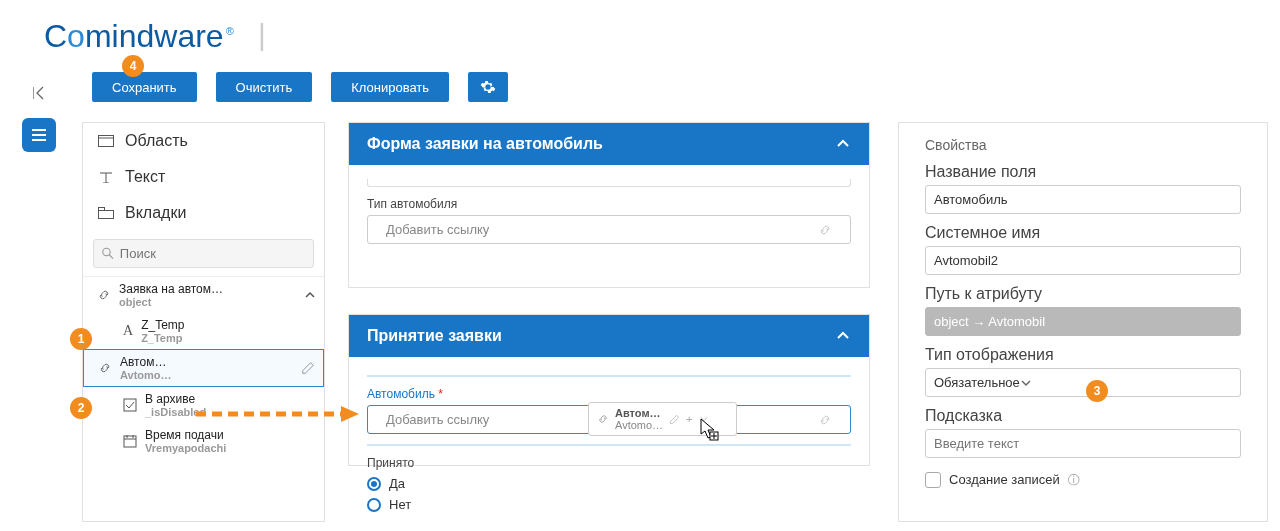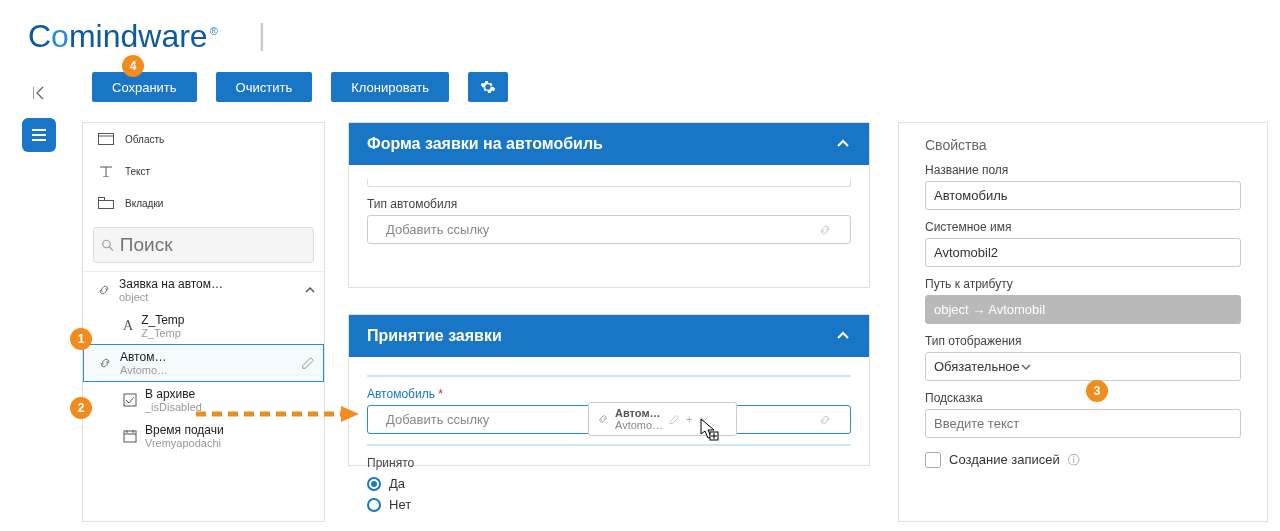--- a/index.html
+++ b/index.html
@@ -1,54 +1,54 @@
 <!DOCTYPE html>
 <html><head>
 <meta charset="utf-8">
 <style>
 *{box-sizing:border-box;margin:0;padding:0;font-family:"Segoe UI",Arial,sans-serif}
 body{background:#fff;width:1280px;height:531px;overflow:hidden;position:relative}
-.logo{position:absolute;top:18px;left:28px;font-size:32px;font-weight:300;color:#0b5aa2}
+.logo{position:absolute;top:18px;left:44px;font-size:32px;font-weight:300;color:#0b5aa2}
 .logo b{color:#2a8bd6;font-weight:400}
 .logo sup{font-size:11px;color:#2a8bd6;vertical-align:super;margin-left:2px}
 .logo-div{position:absolute;top:18px;left:258px;color:#ccc;font-size:30px;font-weight:100}
 .collapse-ic{position:absolute;top:86px;left:33px;color:#666;cursor:pointer}
 .hamburger{position:absolute;top:118px;left:22px;width:34px;height:34px;background:#1976c6;border-radius:6px;display:flex;align-items:center;justify-content:center;cursor:pointer}
 .hamburger svg{width:18px;height:18px;fill:#fff}
 .toolbar{position:absolute;top:72px;left:92px;display:flex;gap:19px}
 .btn{background:#1976c6;color:#fff;border:none;padding:7px 20px;font-size:13px;border-radius:2px;cursor:pointer}
 .btn.icon{padding:7px 12px}
 .panel{position:absolute;background:#fff;border:1px solid #e0e0e0}
 .left{top:122px;left:82px;width:243px;height:400px}
-.li{display:flex;align-items:center;gap:10px;padding:9px 14px;font-size:10px;color:#333;cursor:pointer}
+.li{display:flex;align-items:center;gap:10px;padding:9px 14px;font-size:16px;color:#333;cursor:pointer}
 .li .ic{width:18px;height:14px;display:inline-flex;align-items:center;justify-content:center;color:#555}
 .left-search{margin:8px 10px;padding:6px 8px;border:1px solid #ddd;background:#f5f5f5;border-radius:3px;display:flex;align-items:center;gap:6px;color:#888}
-.left-search input{border:none;background:transparent;outline:none;font-size:19px;width:100%}
+.left-search input{border:none;background:transparent;outline:none;font-size:13px;width:100%}
 .tree{margin:4px 0 0 0;max-height:180px;overflow-y:auto;border-top:1px solid #eee}
 .tree .trow{display:flex;align-items:center;gap:8px;padding:5px 8px 5px 14px;font-size:12px;position:relative}
 .tree .trow .lbl{font-weight:400;color:#222}
-.tree .trow .sub{font-weight:400;color:#999;font-size:11px}
+.tree .trow .sub{font-weight:700;color:#999;font-size:11px}
 .tree .trow.selected{border:1px solid #2a8bd6;background:#f4faff}
 .tree .child{padding-left:40px}
 .num-badge{position:absolute;width:22px;height:22px;border-radius:50%;background:#f28c1e;color:#fff;font-size:12px;font-weight:700;display:flex;align-items:center;justify-content:center;z-index:50}
 .mid{top:122px;left:348px;width:522px;height:166px;padding:0}
 .mid2{top:314px;left:348px;width:522px;height:152px}
 .cardhead{background:#1976c6;color:#fff;padding:12px 18px;font-size:16px;font-weight:600;display:flex;justify-content:space-between;align-items:center}
 .cardbody{padding:14px 18px}
 .fldlabel{font-size:12px;color:#444;margin-bottom:4px}
 .fldlabel .req{color:#d22}
 .fldlabel.link{color:#1976c6}
 .input-wrap{border:1px solid #ccc;border-radius:3px;padding:6px 18px;display:flex;align-items:center;justify-content:space-between;color:#888;font-size:13px}
 .input-wrap.blue{border:1px solid #2a8bd6}
 .radio-row{display:flex;align-items:center;gap:8px;margin-top:6px;font-size:13px;color:#333}
 .radio{width:14px;height:14px;border:2px solid #1976c6;border-radius:50%;display:inline-flex;align-items:center;justify-content:center}
 .radio.on::after{content:"";width:6px;height:6px;background:#1976c6;border-radius:50%}
 .right{top:122px;left:898px;width:370px;height:400px;padding:14px 26px}
 .right h4{font-size:14px;color:#666;font-weight:400;margin-bottom:10px}
-.rlabel{font-size:12px;color:#444;margin-top:10px;margin-bottom:4px}
+.rlabel{font-size:16px;color:#444;margin-top:10px;margin-bottom:4px}
 .rinput{width:100%;border:1px solid #ccc;border-radius:3px;padding:6px 8px;font-size:13px;color:#333}
 .rinput.readonly{background:#b9b9b9;color:#fff;border-color:#b9b9b9}
 .rselect{width:100%;border:1px solid #ccc;border-radius:3px;padding:6px 8px;font-size:13px;color:#333;display:flex;align-items:center;cursor:pointer;position:relative}
 .chk-row{display:flex;align-items:flex-start;gap:8px;margin-top:14px;font-size:13px;color:#333}
 .chkbox{width:16px;height:16px;border:1px solid #aaa;border-radius:3px}
 .drag-pop{position:absolute;top:402px;left:588px;width:149px;border:1px solid #ccc;background:#fff;border-radius:3px;padding:4px 8px;display:flex;align-items:center;gap:6px;font-size:11px;color:#888;z-index:60}
 .drag-pop .lbl{font-weight:700;color:#555}
 .cursor{position:absolute;top:418px;left:700px;z-index:70}
 .arrow-dash{position:absolute;top:404px;left:196px;z-index:55}
 svg{display:block}

